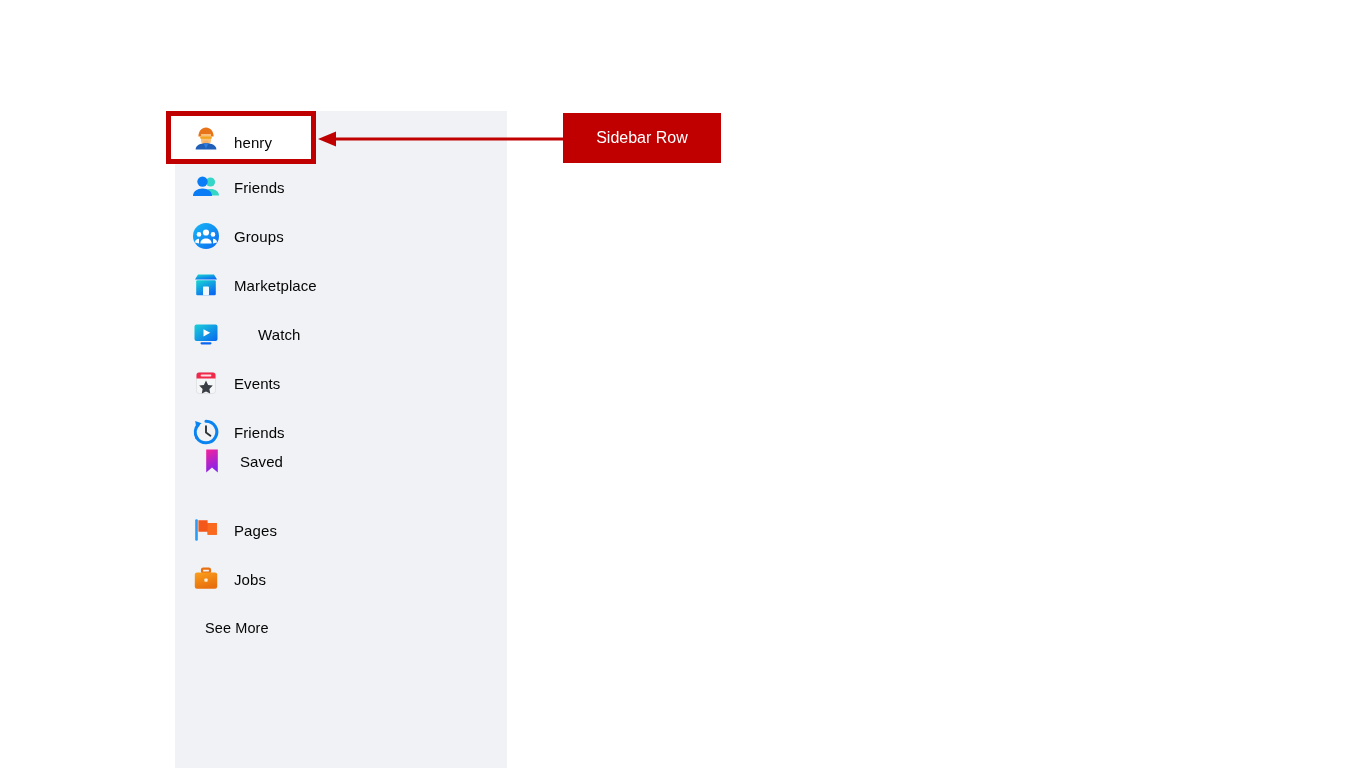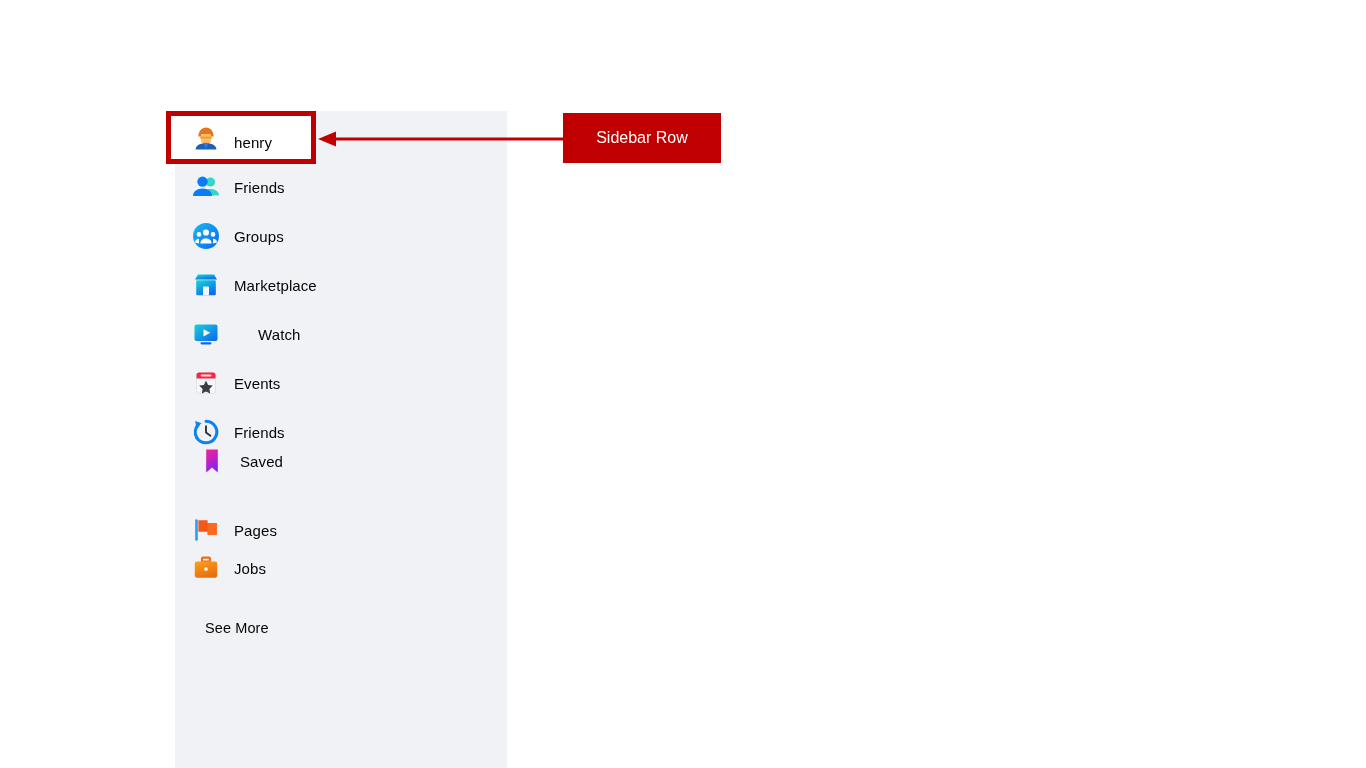--- a/index.html
+++ b/index.html
@@ -237,21 +237,21 @@
     <span class="row-icon">
       <svg viewBox="0 0 28 28">
         <rect x="3.2" y="3.2" width="2.6" height="21.6" rx="1.1" fill="#2a9cf5"></rect>
         <path d="M6.4 4.2h9.2v2.9h9.2v11.6h-9.2v-2.9H6.4z" fill="#f4571a"></path>
         <path d="M15.6 7.1h9.2v11.6h-9.2z" fill="#fa6a1e"></path>
       </svg>
     </span>
     <span class="row-label">Pages</span>
   </div>
 
-  <div class="sidebar-row" style="top:436px;">
+  <div class="sidebar-row" style="top:447px;">
     <span class="row-icon">
       <svg viewBox="0 0 28 28">
         <defs>
           <linearGradient id="gJobs" x1="0" y1="0" x2="0.4" y2="1">
             <stop offset="0%" stop-color="#fba01c"></stop>
               <stop offset="100%" stop-color="#e8700e"></stop>
           </linearGradient>
         </defs>
         <rect x="10" y="3.6" width="8" height="4" rx="1.2" fill="none" stroke="#e8700e" stroke-width="2.2"></rect>
         <rect x="2.8" y="7.4" width="22.4" height="16.4" rx="2.2" fill="url(#gJobs)"></rect>

